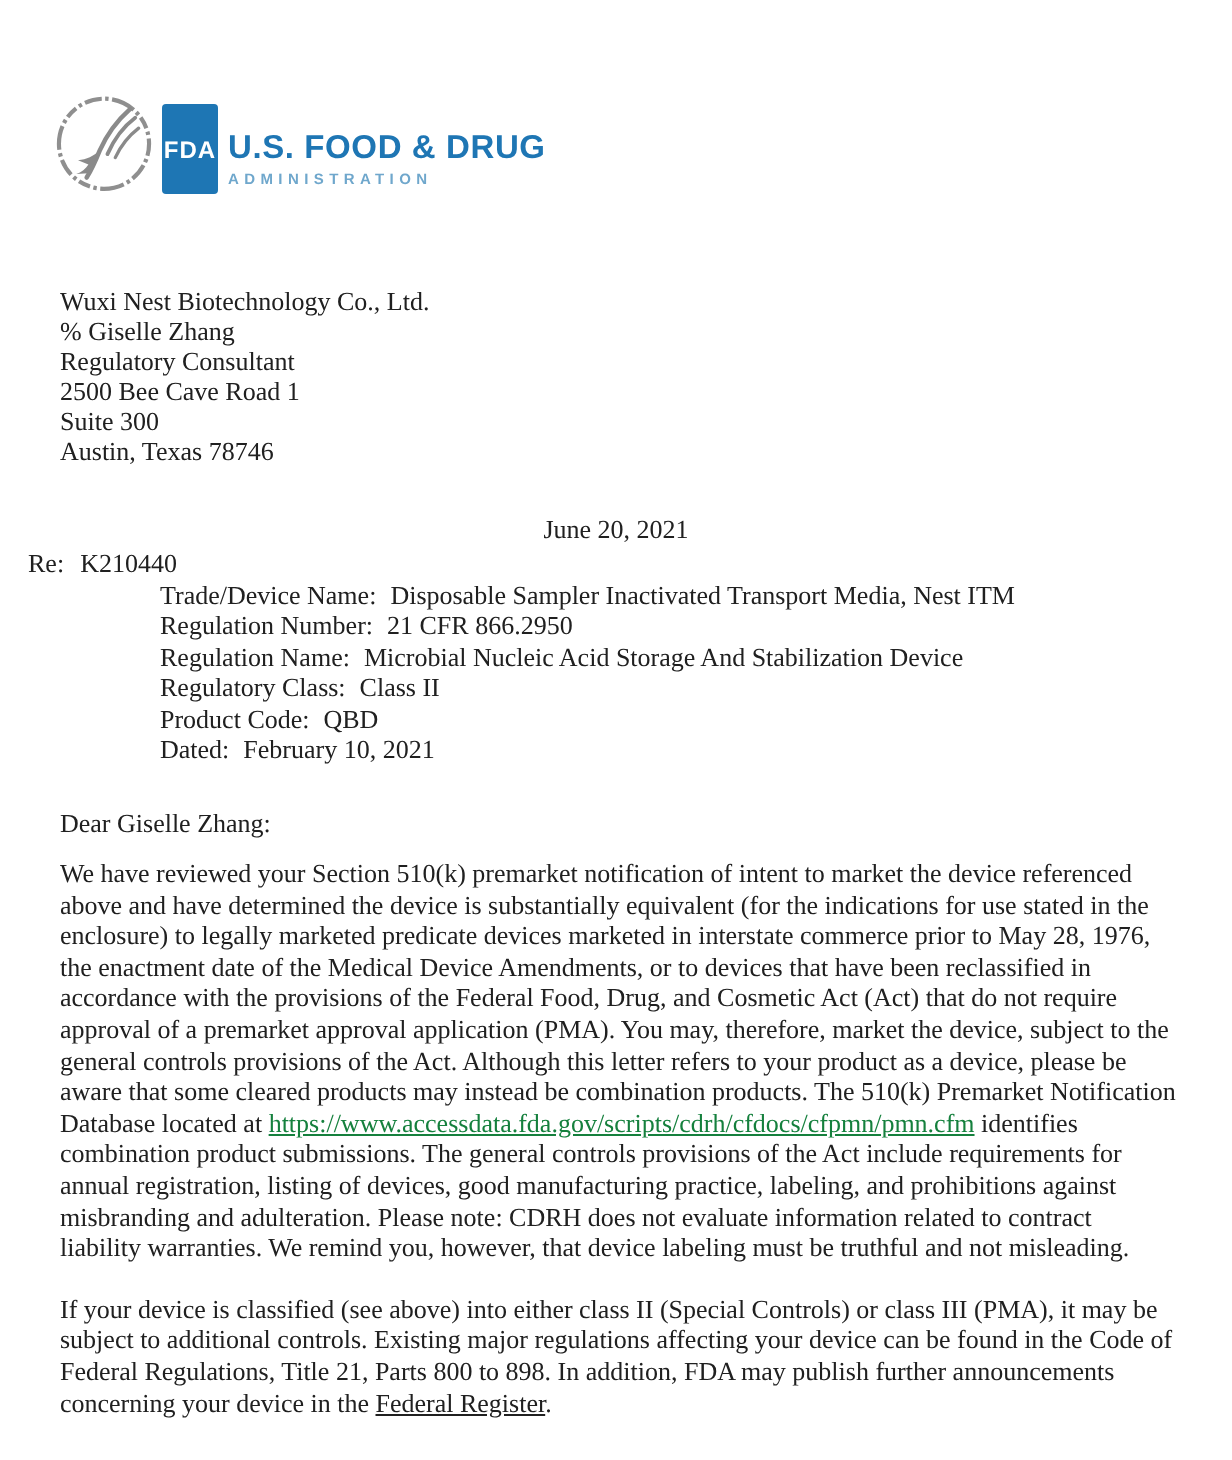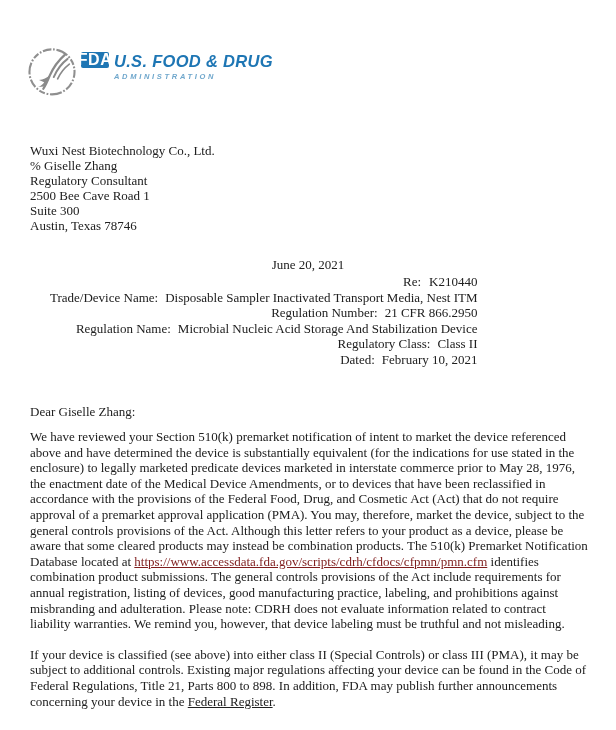--- a/index.html
+++ b/index.html
@@ -10,46 +10,46 @@
     background:#ffffff;
     font-family:"Liberation Serif", serif;
     color:#202020;
     overflow:hidden;
   }
 
   
   .letterhead { position:absolute; top:44px; left:26px; display:flex; align-items:flex-start; }
   .hhs-seal { width:52px; height:54px; }
   .fda-box {
-    width:28px; height:16px; margin-left:3px; margin-top:8px;
+    width:28px; height:45px; margin-left:3px; margin-top:8px;
     background:#1e76b4; border-radius:2px;
     display:flex; align-items:center; justify-content:center;
     color:#ffffff; font-family:"Liberation Sans", sans-serif;
-    font-weight:bold; font-size:16px; letter-spacing:0.5px;
+    font-weight:bold; font-size:12px; letter-spacing:0.5px;
   }
-  .fda-wordmark { margin-left:5px; margin-top:9px; font-family:"Liberation Sans", sans-serif;font-style:italic; }
+  .fda-wordmark { margin-left:5px; margin-top:22px; font-family:"Liberation Sans", sans-serif; }
   .fda-name {
     font-weight:bold; font-size:16.5px; color:#1e76b4; letter-spacing:0.3px; line-height:1;
   }
   .fda-admin {
     font-weight:bold; font-size:7.5px; color:#6fa7cc; letter-spacing:2.7px; margin-top:3px; line-height:1;
   }
 
   
   .recipient { position:absolute; top:143px; left:30px; font-size:13px; line-height:15.1px; }
   .date-line { position:absolute; top:257px; left:0; width:616px; text-align:center; font-size:13px; }
-  .reference { position:absolute; top:274px; left:30px; font-size:13px; line-height:15.5px;text-align:right; }
+  .reference { position:absolute; top:274px; left:14px; font-size:13px; line-height:15.5px; }
   .ref-head .ref-label { margin-right:8px; }
   .ref-details { margin-left:20px; }
-  .ref-row .ref-row-label { margin-right:7px; }
+  .ref-row .ref-row-label { margin-right:7px;margin-left:46px; }
   .salutation { position:absolute; top:404px; left:30px; font-size:13px; }
   .letter-body { position:absolute; top:429px; left:30px; width:558px; font-size:13px; line-height:15.6px; }
   .letter-body p { margin:0; }
   .letter-body p + p { margin-top:15px; }
-  a.doc-link { color:#7f1d1d; text-decoration:underline; }
+  a.doc-link { color:#15803d; text-decoration:underline; }
   .underlined { text-decoration:underline; }
 </style>
 </head>
 <body>
 
 <div class="page">
 
   <header class="letterhead">
     <svg class="hhs-seal" viewBox="0 0 60 60" aria-hidden="true">
       <circle cx="30" cy="31" r="26" fill="none" stroke="#8f8f8f" stroke-width="2.4" stroke-dasharray="7 2 2 2 10 2 2 2 14 2 2 2"></circle>
@@ -89,20 +89,23 @@
       <div class="ref-row">
         <span class="ref-row-label">Regulation Number:</span><span>21 CFR 866.2950</span>
       </div>
       <div class="ref-row">
         <span class="ref-row-label">Regulation Name:</span><span>Microbial Nucleic Acid Storage And Stabilization Device</span>
       </div>
       <div class="ref-row">
         <span class="ref-row-label">Regulatory Class:</span><span>Class II</span>
       </div>
       <div class="ref-row">
+        <span class="ref-row-label">Product Code:</span><span>QBD</span>
+      </div>
+      <div class="ref-row">
         <span class="ref-row-label">Dated:</span><span>February 10, 2021</span>
       </div>
     </div>
   </div>
 
   <div class="salutation">Dear Giselle Zhang:</div>
 
   <div class="letter-body">
     <p>
       <span>We have reviewed your Section 510(k) premarket notification of intent to market the device referenced above and have determined the device is substantially equivalent (for the indications for use stated in the enclosure) to legally marketed predicate devices marketed in interstate commerce prior to May 28, 1976, the enactment date of the Medical Device Amendments, or to devices that have been reclassified in accordance with the provisions of the Federal Food, Drug, and Cosmetic Act (Act) that do not require approval of a premarket approval application (PMA). You may, therefore, market the device, subject to the general controls provisions of the Act. Although this letter refers to your product as a device, please be aware that some cleared products may instead be combination products. The 510(k) Premarket Notification Database located at </span><a class="doc-link" href="#">https://www.accessdata.fda.gov/scripts/cdrh/cfdocs/cfpmn/pmn.cfm</a><span> identifies combination product submissions. The general controls provisions of the Act include requirements for annual registration, listing of devices, good manufacturing practice, labeling, and prohibitions against misbranding and adulteration. Please note:  CDRH does not evaluate information related to contract liability warranties. We remind you, however, that device labeling must be truthful and not misleading.</span>

